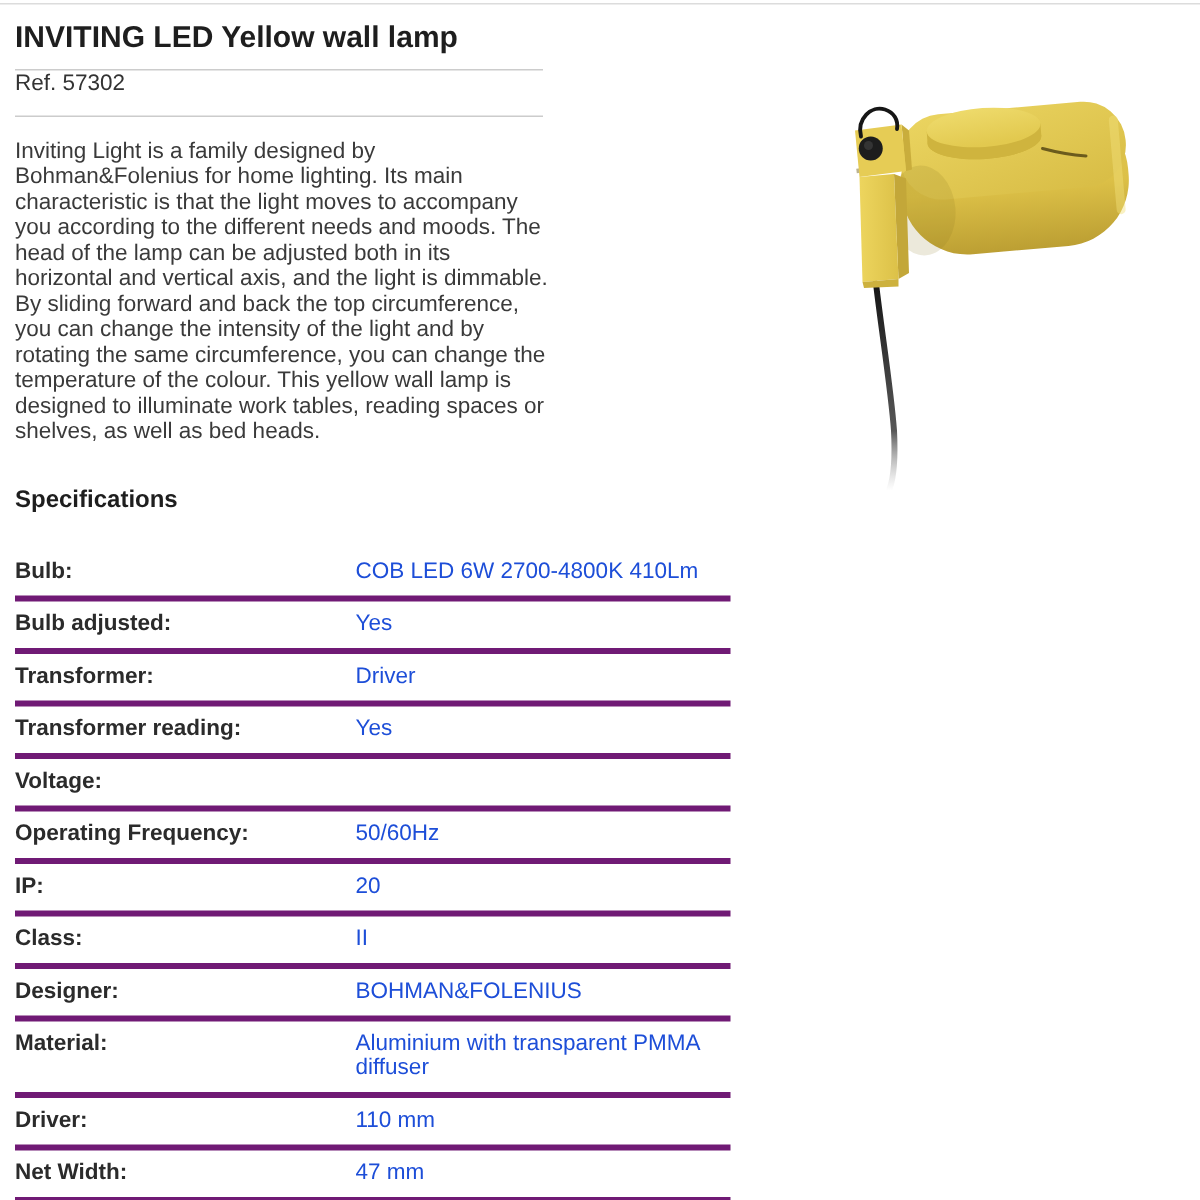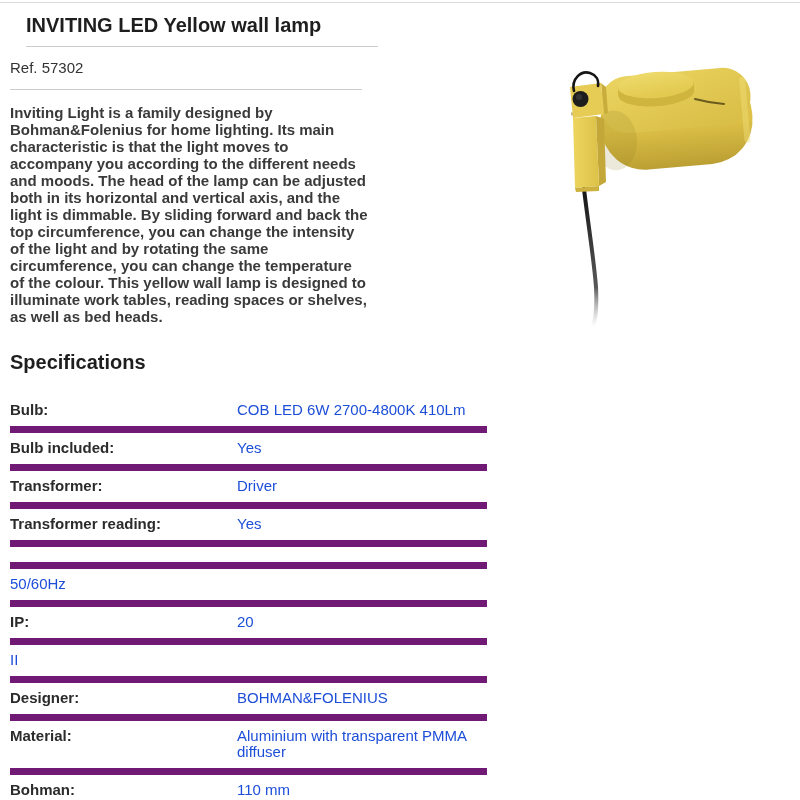--- a/index.html
+++ b/index.html
@@ -12,44 +12,44 @@
     overflow:hidden;
   }
   .top-rule {
     position:absolute; top:2px; left:0; width:800px; height:0;
     border-top:1px solid #dcdcdc;
   }
   .page { position:absolute; left:10px; top:0; }
   h1.title {
     width:352px;
     font-size:20px; font-weight:bold; color:#1e1e1e;
-    margin:13px 0 0 16px; padding:0 0 9px 0;
+    margin:13px 0 0 0; padding:0 0 9px 0;
     border-bottom:1px solid #cccccc;
     line-height:24px;
   }
   .ref {
     width:352px;
-    margin-top:12px; padding-bottom:13px;
+    padding-bottom:13px;
     border-bottom:1px solid #cccccc;
     font-size:15px; color:#333; line-height:17px;
   }
   p.desc {
     width:358px;
     margin:14px 0 0 0;
-    font-size:15px; line-height:17px; color:#3a3a3a;font-weight:bold;
+    font-size:15px; line-height:17px; color:#3a3a3a;
   }
   h2.specs-heading {
-    font-size:20px; font-weight:bold; color:#1e1e1e;
+    font-size:16px; font-weight:bold; color:#1e1e1e;
     margin:26px 0 0 0; line-height:23px;
   }
   .spec-table { width:477px; margin-top:21px; }
   .spec-row {
     display:flex;
     padding:7px 0 8px 0;
-    border-bottom:7px solid #701a75;
+    border-bottom:4px solid #701a75;
     font-size:15px; line-height:16px;
   }
   .spec-label { width:227px; flex-shrink:0; font-weight:bold; color:#2b2b2b; }
   .spec-value { flex:1; color:#1d4ed8; }
   .product-image {
     position:absolute; left:545px; top:55px;
     width:220px; height:285px;
   }
 </style>
 </head>
@@ -62,62 +62,65 @@
   <div class="ref">Ref. 57302</div>
   <p class="desc">Inviting Light is a family designed by Bohman&amp;Folenius for home lighting. Its main characteristic is that the light moves to accompany you according to the different needs and moods. The head of the lamp can be adjusted both in its horizontal and vertical axis, and the light is dimmable. By sliding forward and back the top circumference, you can change the intensity of the light and by rotating the same circumference, you can change the temperature of the colour. This yellow wall lamp is designed to illuminate work tables, reading spaces or shelves, as well as bed heads.</p>
   <h2 class="specs-heading">Specifications</h2>
   <div class="spec-table">
   <div class="spec-row">
     <div class="spec-label">Bulb:</div>
     <div class="spec-value">COB LED 6W 2700-4800K 410Lm</div>
   </div>
 
   <div class="spec-row">
-    <div class="spec-label">Bulb included:</div>
+    <div class="spec-label">Bulb adjusted:</div>
     <div class="spec-value">Yes</div>
   </div>
 
   <div class="spec-row">
     <div class="spec-label">Transformer:</div>
     <div class="spec-value">Driver</div>
   </div>
 
   <div class="spec-row">
     <div class="spec-label">Transformer reading:</div>
     <div class="spec-value">Yes</div>
   </div>
 
   <div class="spec-row">
+    <div class="spec-label">Voltage:</div>
   </div>
 
   <div class="spec-row">
+    <div class="spec-label">Operating Frequency:</div>
     <div class="spec-value">50/60Hz</div>
   </div>
 
   <div class="spec-row">
     <div class="spec-label">IP:</div>
     <div class="spec-value">20</div>
   </div>
 
   <div class="spec-row">
+    <div class="spec-label">Class:</div>
     <div class="spec-value">II</div>
   </div>
 
   <div class="spec-row">
     <div class="spec-label">Designer:</div>
     <div class="spec-value">BOHMAN&amp;FOLENIUS</div>
   </div>
 
   <div class="spec-row">
     <div class="spec-label">Material:</div>
     <div class="spec-value">Aluminium with transparent PMMA diffuser</div>
   </div>
 
   <div class="spec-row">
-    <div class="spec-label">Bohman:</div>
+    <div class="spec-label">Driver:</div>
     <div class="spec-value">110 mm</div>
   </div>
 
   <div class="spec-row">
     <div class="spec-label">Net Width:</div>
     <div class="spec-value">47 mm</div>
   </div>
 
   <div class="spec-row">
   </div>

